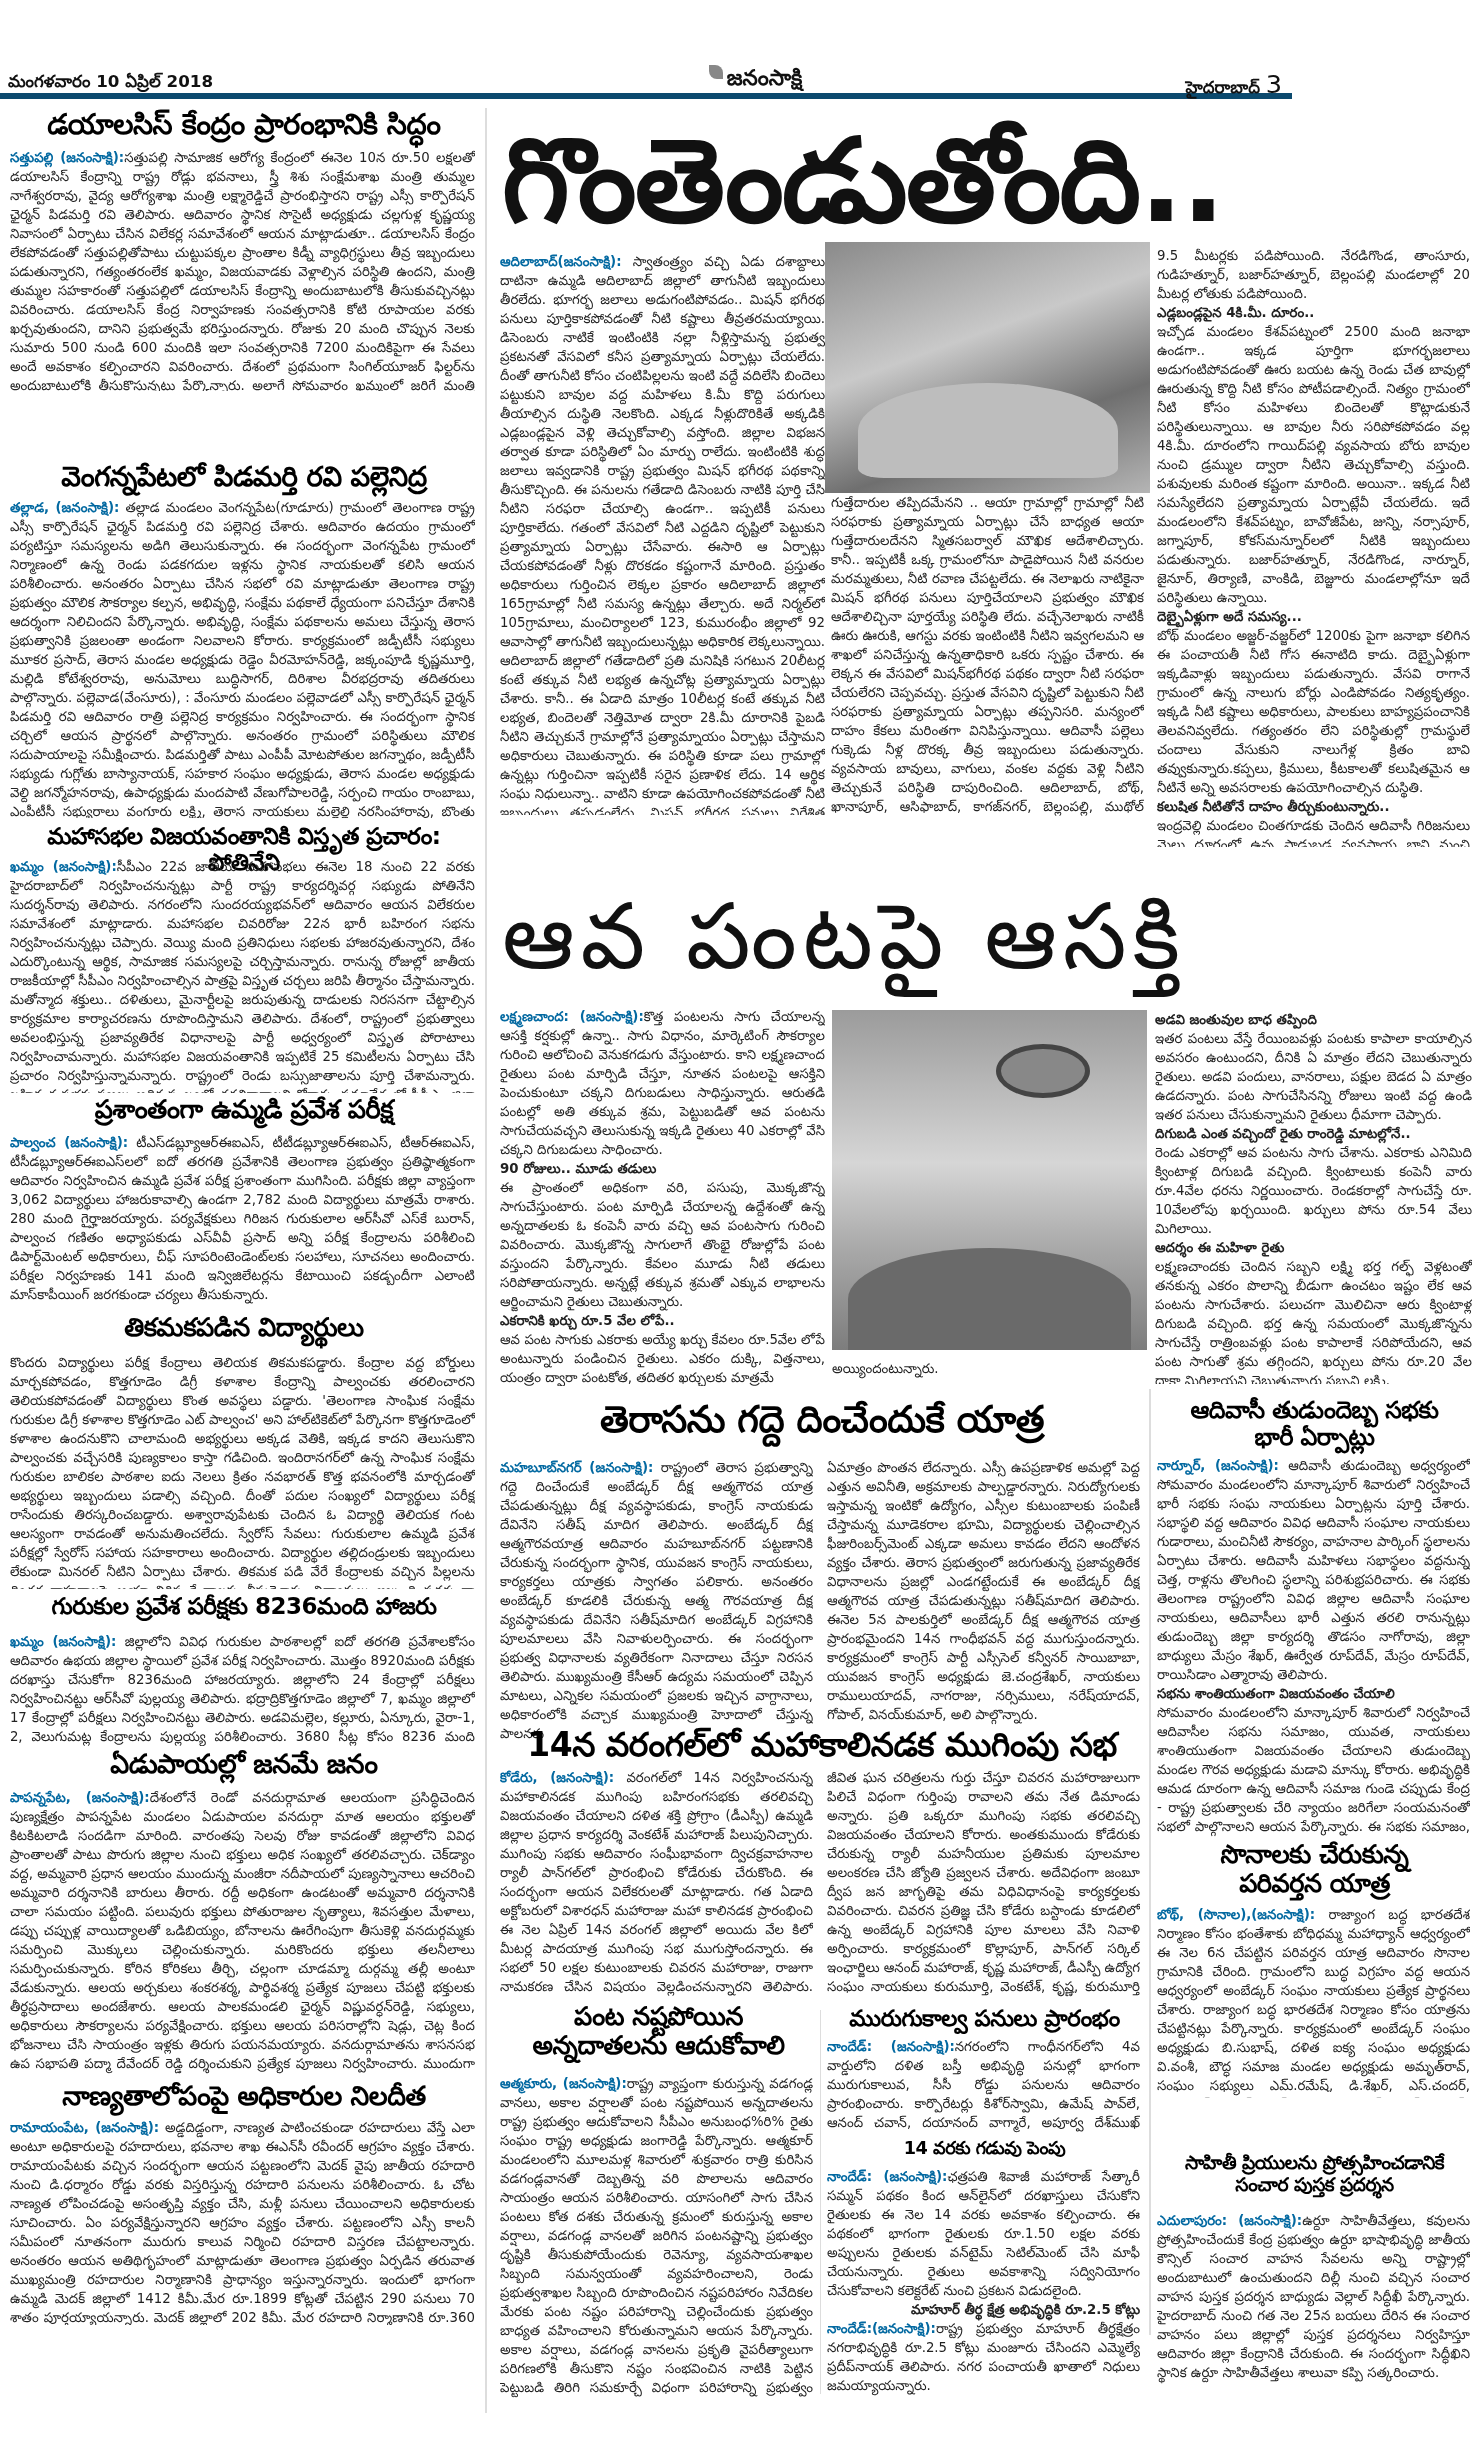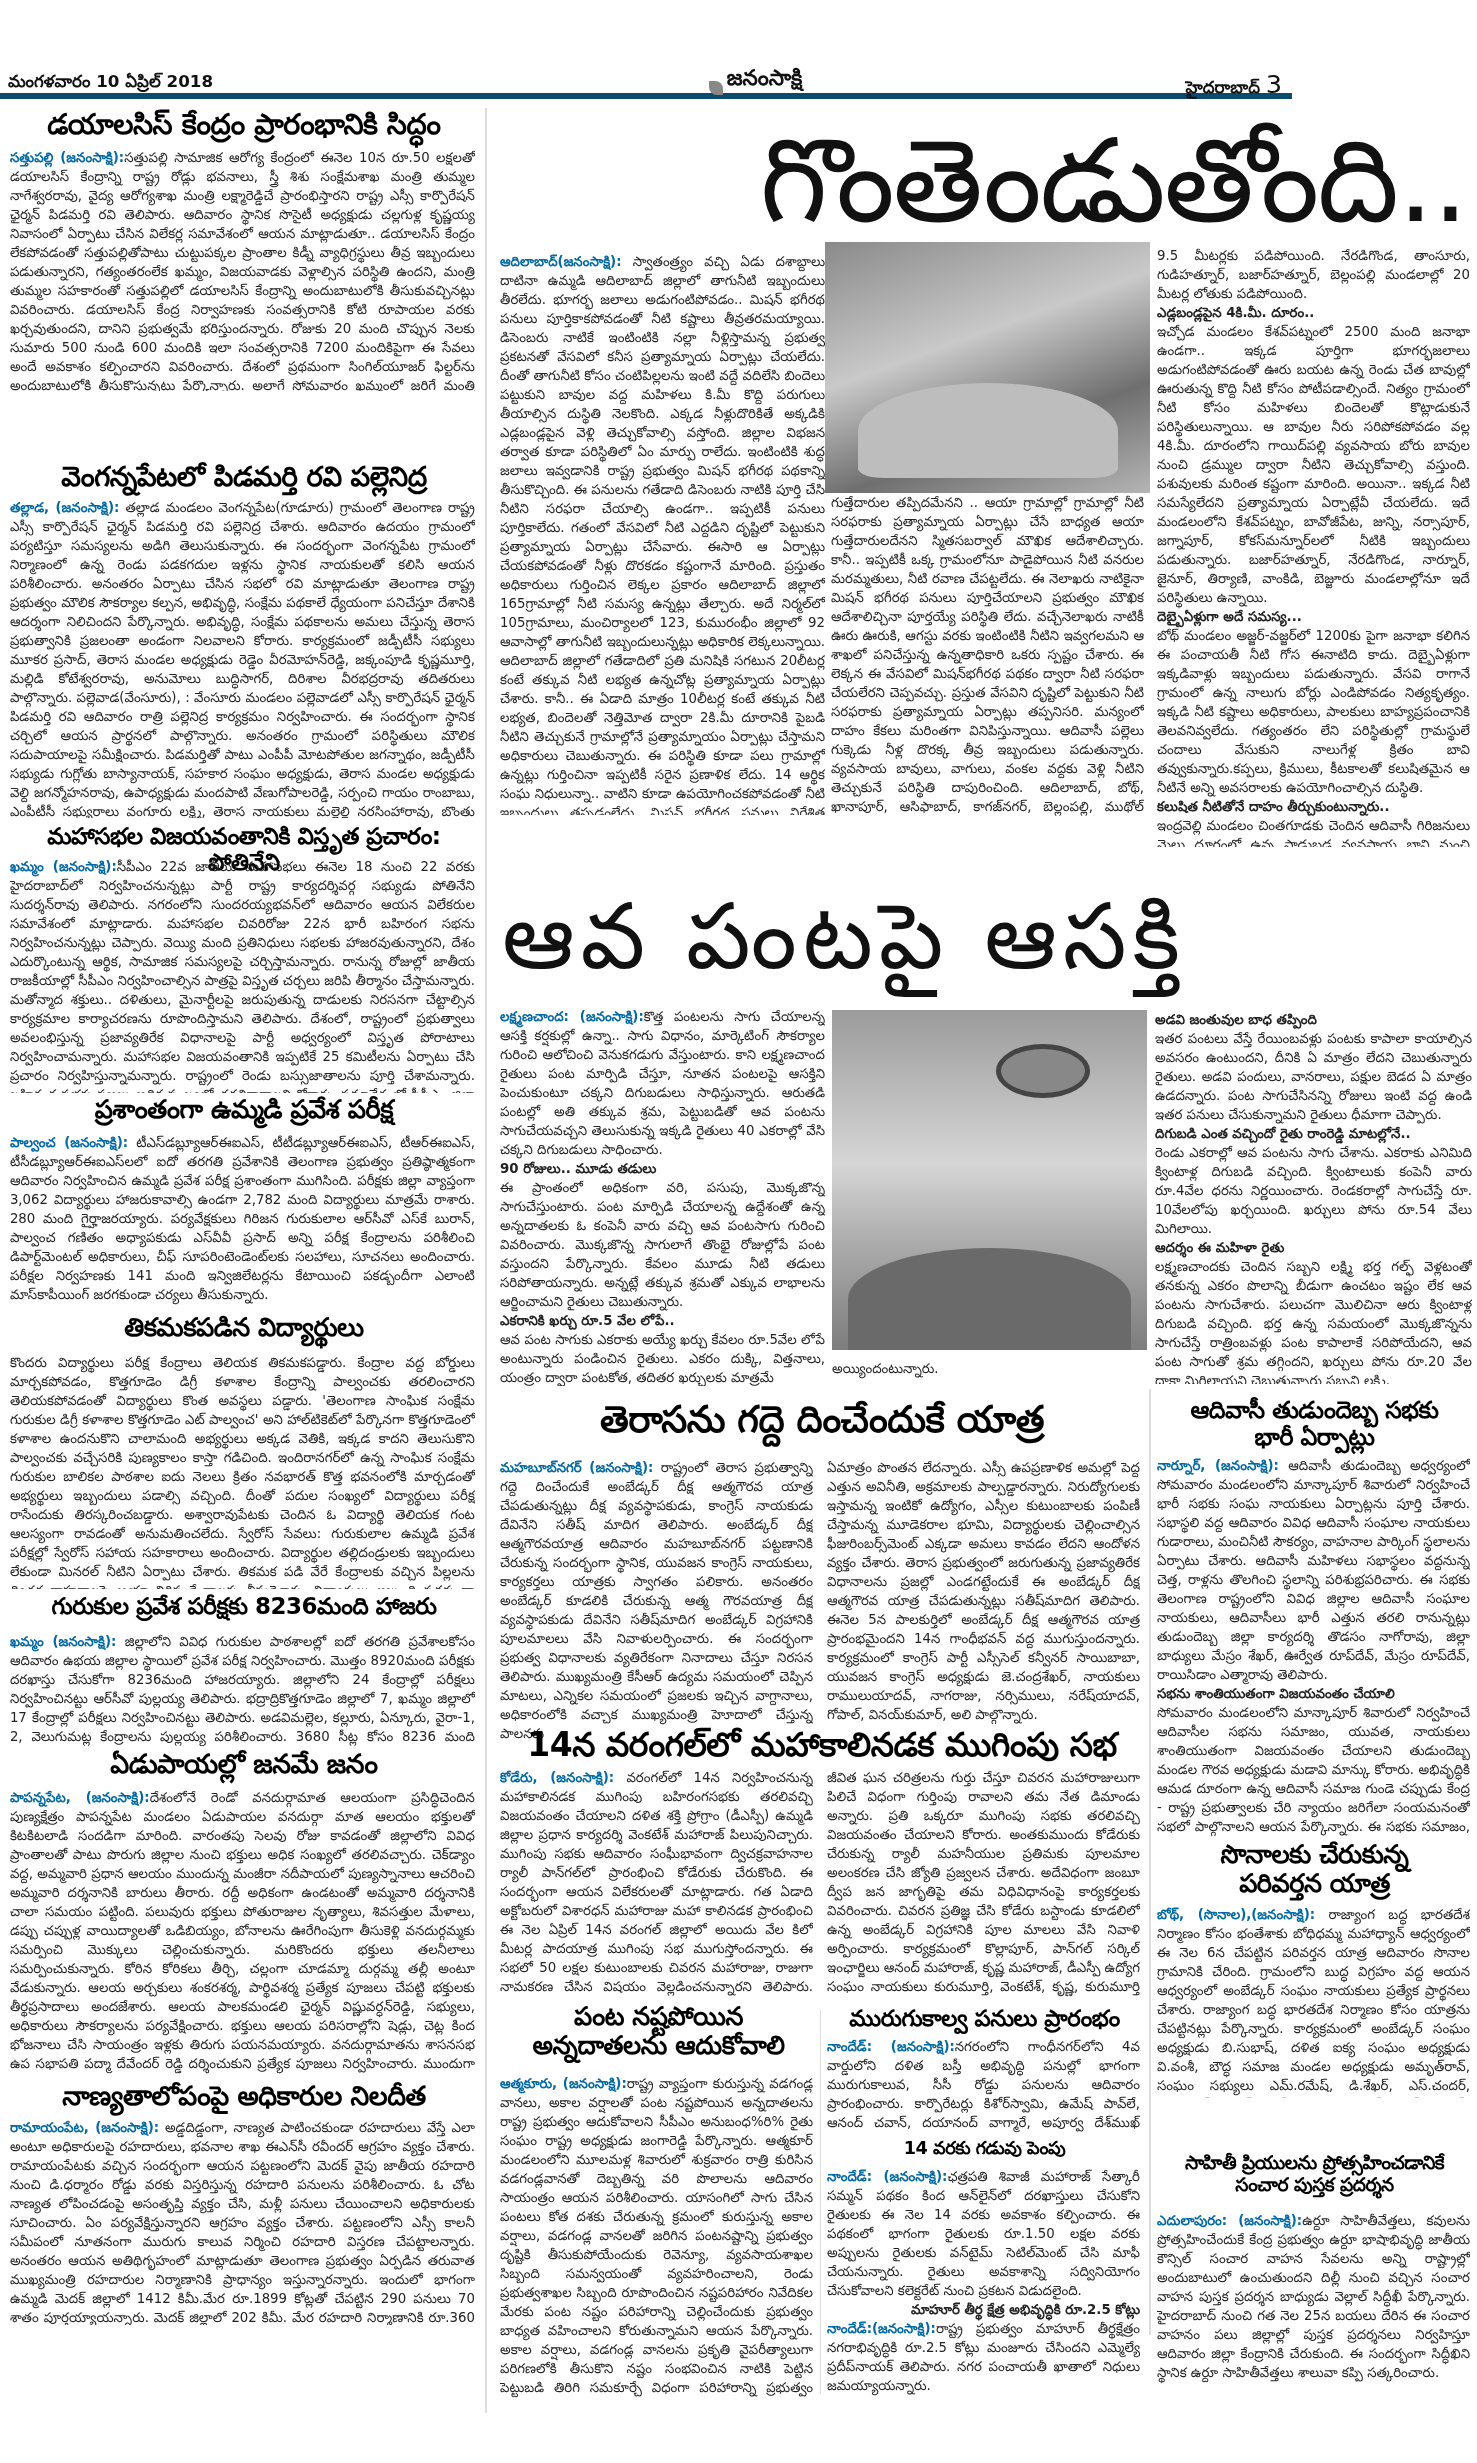--- a/index.html
+++ b/index.html
@@ -1,35 +1,35 @@
 <!DOCTYPE html>
 <html><head>
 <meta charset="utf-8">
 <style>
   *{box-sizing:border-box;margin:0;padding:0}
   html,body{width:1478px;height:2464px;background:#fff;overflow:hidden}
   body{font-family:"DejaVu Sans",sans-serif;color:#111;position:relative}
   .abs{position:absolute}
   .masthead{left:0;top:0;width:1292px;height:99px;border-bottom:6px solid #0c4a6e}
   .mh-date{left:7.9px;top:71px;font-size:16.7px;font-weight:bold}
-  .mh-logo{left:709px;top:65px;font-size:21.7px;font-weight:bold;display:flex;align-items:flex-end;gap:3.9px}
+  .mh-logo{left:709px;top:65px;font-size:21.7px;font-weight:bold;display:flex;align-items:flex-start;gap:3.9px}
   .mh-logo .leaf{width:13.8px;height:13.8px;background:#888;border-radius:0 7.9px 0 7.9px;display:inline-block}
   .mh-page{right:9.9px;top:69px;font-size:16.7px;font-weight:bold}
   .mh-page .num{font-size:25.6px;font-weight:normal;margin-left:5.9px}
   .vrule{background:#ddd;width:2px}
   .hl{font-weight:bold;text-align:center;color:#000;line-height:1.15;letter-spacing:-0.5px}
   .body{font-size:13.3px;line-height:19px;text-align:justify;color:#222;overflow:hidden}
   .body b{color:#0369a1}
   .sub{font-weight:bold;font-size:13.3px;line-height:19px}
   .photo{background:linear-gradient(160deg,#8a8a8a,#c9c9c9 40%,#6f6f6f 70%,#b5b5b5);filter:grayscale(1);overflow:hidden}
   .photo .pool{position:absolute;left:10%;right:10%;bottom:6%;height:38%;background:#bdbdbd;border-radius:50% 50% 10% 10%}
   .photo2{background:linear-gradient(180deg,#9b9b9b,#d6d6d6 45%,#a9a9a9 70%,#7d7d7d)}
   .photo2 .basket{position:absolute;right:18%;top:10%;width:30%;height:16%;border:5.9px solid #444;border-radius:50%;background:#888}
   .photo2 .heap{position:absolute;left:5%;right:5%;bottom:0;height:30%;background:#6a6a6a;border-radius:50% 50% 0 0}
-  .giant{font-size:116px;font-weight:400;letter-spacing:-2px;text-align:right;line-height:1}
+  .giant{font-size:116px;font-weight:700;letter-spacing:-2px;text-align:left;line-height:1}
   .big2{font-size:91px;font-weight:normal;line-height:1;letter-spacing:5.9px}
 </style>
 </head>
 <body>
 
 <div class="abs masthead">
   <div class="abs mh-date">మంగళవారం 10 ఏప్రిల్ 2018</div>
   <div class="abs mh-logo">
     <span class="leaf"></span>
     <span>జనంసాక్షి</span>

